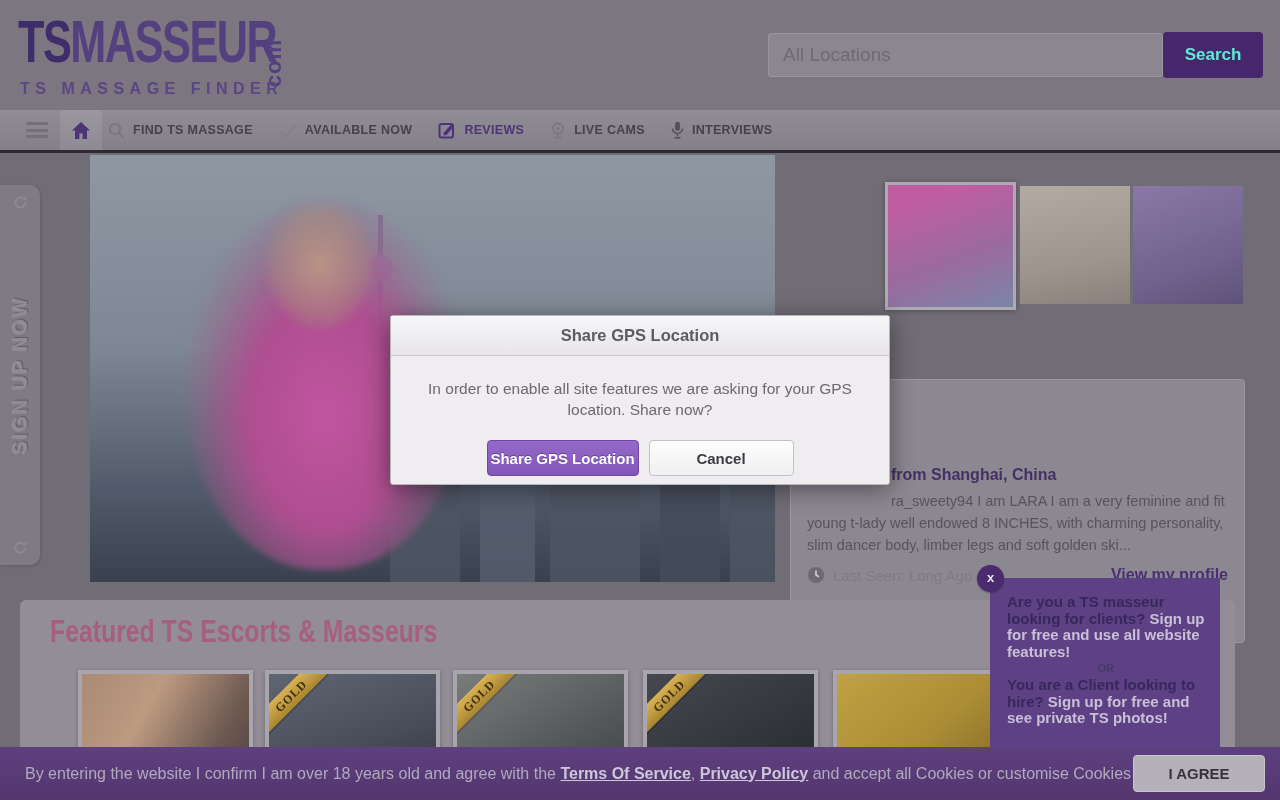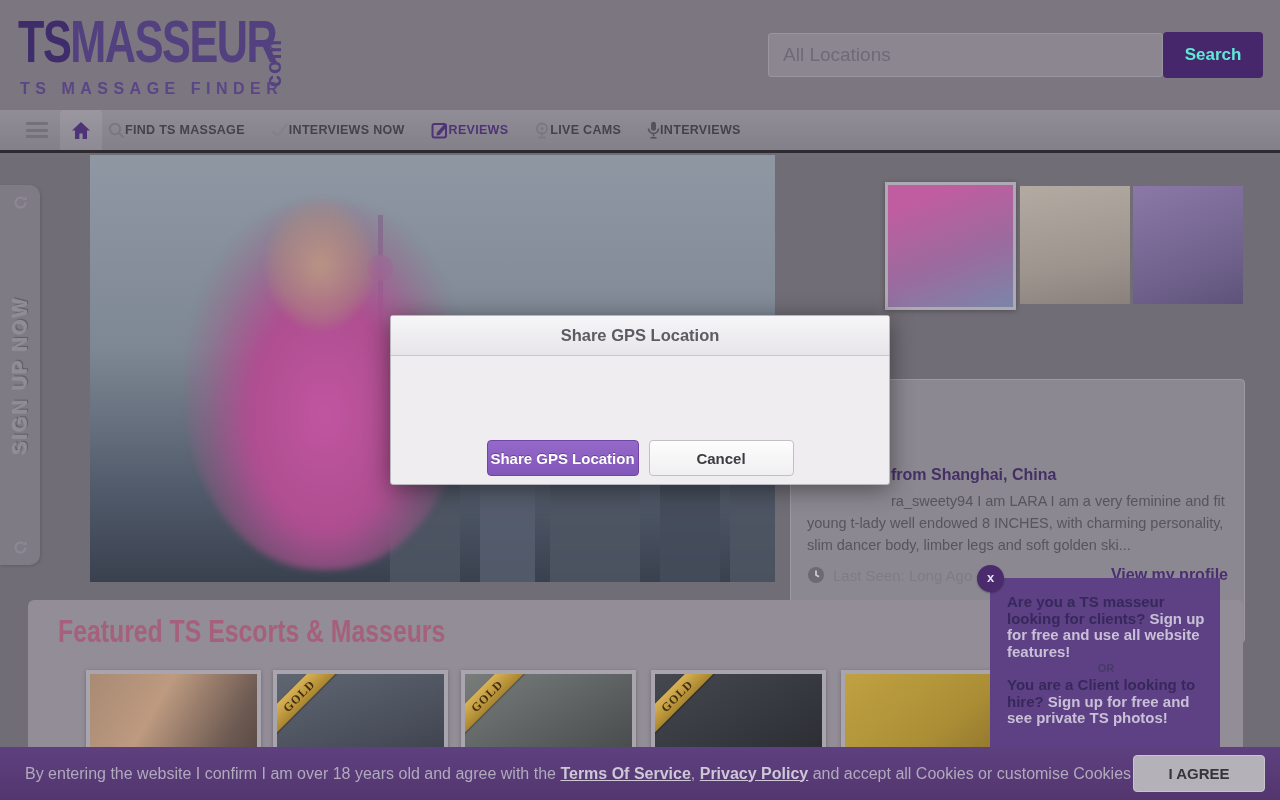--- a/index.html
+++ b/index.html
@@ -20,21 +20,21 @@
   .search-input { position:absolute; left:0; top:1px; width:395px; height:44px; background:#8b8690; border:1px solid #9a96a0; border-radius:3px; font-size:19px; color:#4a4750; padding-left:14px; outline:none; }
   .search-input::placeholder { color:#6f6b76; }
   .search-btn { position:absolute; left:395px; top:0; width:100px; height:46px; background:#46276b; border:none; border-radius:4px; color:#5eead4; font-weight:bold; font-size:17px; cursor:pointer; }
 
   
   .nav { position:absolute; left:0; top:110px; width:1280px; height:43px; background:linear-gradient(#918d96,#84808a); border-bottom:3px solid #2d2a32; }
   .hamburger { position:absolute; left:26px; top:12px; width:22px; height:16px; display:flex; flex-direction:column; justify-content:space-between; cursor:pointer; }
   .hamburger span { display:block; height:3px; background:#75717b; border-radius:1px; }
   .home-tab { position:absolute; left:60px; top:0; width:42px; height:40px; background:linear-gradient(#9b97a0,#8e8a93); border-radius:4px 4px 0 0; display:flex; align-items:center; justify-content:center; cursor:pointer; }
   .nav-items { position:absolute; left:108px; top:0; height:40px; display:flex; align-items:center; gap:26px; }
-  .nav-item { display:flex; align-items:center; cursor:pointer; }
+  .nav-item { display:flex; align-items:center; gap:8px; cursor:pointer; }
   .nav-label { font-size:12.5px; font-weight:bold; color:#45424a; letter-spacing:.3px; white-space:nowrap; }
   .nav-item.active .nav-label { color:#4e3476; }
   .nav-right { position:absolute; right:8px; top:0; height:40px; display:flex; align-items:center; gap:14px; }
   .nav-right .nav-item { gap:7px; }
   .nav-divider { width:1px; height:26px; background:#9b97a0; }
 
   
   .vtab { position:absolute; left:0; top:185px; width:40px; height:380px; background:#7f7b84; border-radius:0 10px 10px 0; box-shadow:1px 1px 3px rgba(0,0,0,.15); display:flex; flex-direction:column; align-items:center; justify-content:space-between; padding:10px 0; cursor:pointer; }
   .vtab-label { writing-mode:vertical-rl; transform:rotate(180deg); font-size:20px; font-weight:bold; letter-spacing:2px; color:#908c96; text-shadow:1px 1px 1px rgba(0,0,0,.25), -1px -1px 1px rgba(255,255,255,.18); white-space:nowrap; }
 
@@ -62,21 +62,21 @@
   .profile-location { position:absolute; left:100px; top:86px; font-size:16px; font-weight:bold; color:#453064; }
   .desc-line { position:absolute; font-size:14.5px; color:#57545e; white-space:nowrap; }
   .dl0 { left:100px; top:113px; }
   .dl1 { left:16px; top:135px; }
   .dl2 { left:16px; top:157px; }
   .profile-footer { position:absolute; left:16px; right:16px; top:186px; display:flex; align-items:center; }
   .last-seen { display:flex; align-items:center; gap:8px; font-size:15px; color:#7f7b85; }
   .view-profile { margin-left:auto; font-size:16px; font-weight:bold; color:#4a2e73; cursor:pointer; }
 
   
-  .featured { position:absolute; left:20px; top:600px; width:1215px; height:200px; background:#928d96; border-radius:6px 6px 0 0;margin-left:8px; }
+  .featured { position:absolute; left:20px; top:600px; width:1215px; height:200px; background:#928d96; border-radius:6px 6px 0 0; }
   .featured-title { position:absolute; left:30px; top:14px; font-size:31px; font-weight:bold; color:#a7607c; transform:scaleX(.8); transform-origin:left top; white-space:nowrap; }
   .fcard { position:absolute; top:70px; width:175px; height:140px; border:4px solid #a9a5ae; box-shadow:0 1px 4px rgba(0,0,0,.25); overflow:hidden; cursor:pointer; }
   .fc1 { left:58px;  background:linear-gradient(120deg,#a98a74 0%,#bd9a80 35%,#6d5a52 72%,#4a3e3a 100%); }
   .fc2 { left:245px; background:linear-gradient(160deg,#5f6672 0%,#474c58 55%,#30343d 100%); }
   .fc3 { left:433px; background:linear-gradient(150deg,#787d7c 0%,#55595a 55%,#3a3d3e 100%); }
   .fc4 { left:623px; background:linear-gradient(150deg,#45484f 0%,#33353c 55%,#24262b 100%); }
   .fc5 { left:813px; background:linear-gradient(140deg,#c0a243 0%,#ab8d35 50%,#7a6226 100%); }
   .ribbon { position:absolute; left:-24px; top:12px; width:92px; height:20px; transform:rotate(-45deg); background:linear-gradient(#d9b254,#a9852f); color:#3f2e11; font-family:"Liberation Serif", serif; font-weight:bold; font-size:12px; letter-spacing:1px; text-align:center; line-height:20px; box-shadow:0 1px 2px rgba(0,0,0,.4); }
 
   
@@ -137,21 +137,21 @@
         <svg class="icon-svg" width="17" height="17" viewBox="0 0 17 17">
             <circle cx="7" cy="7" r="5.2" fill="none" stroke="#7b7781" stroke-width="2"></circle>
             <line x1="11" y1="11" x2="15.5" y2="15.5" stroke="#7b7781" stroke-width="2"></line>
           </svg>
         <span class="nav-label">FIND TS MASSAGE</span>
       </div>
       <div class="nav-item">
         <svg class="icon-svg" width="18" height="15" viewBox="0 0 18 15">
             <path d="M1.5 8 L6.5 13 L16 1.5" fill="none" stroke="#85818b" stroke-width="2.6"></path>
           </svg>
-        <span class="nav-label">INTERVIEWS NOW</span>
+        <span class="nav-label">AVAILABLE NOW</span>
       </div>
       <div class="nav-item active">
         <svg class="icon-svg" width="18" height="18" viewBox="0 0 18 18">
             <rect x="1.5" y="3" width="13.5" height="13.5" rx="2" fill="none" stroke="#4e3476" stroke-width="2"></rect>
             <path d="M6 11.5 L13 3.5 L15.5 6 L8.5 14 L5.5 14.5 Z" fill="#4e3476"></path>
           </svg>
         <span class="nav-label">REVIEWS</span>
       </div>
       <div class="nav-item">
         <svg class="icon-svg" width="16" height="17" viewBox="0 0 16 17">
@@ -244,19 +244,20 @@
 
   <div class="cookie-bar">
     <div class="cookie-text"><span>By entering the website I confirm I am over 18 years old and agree with the </span><span class="cookie-link">Terms Of Service</span><span>, </span><span class="cookie-link">Privacy Policy</span><span> and accept all Cookies or customise Cookies </span><span class="cookie-link">here</span><span>.</span></div>
     <button class="agree-btn">I AGREE</button>
   </div>
 
   <div class="modal">
     <div class="modal-header">
       <div class="modal-title">Share GPS Location</div>
     </div>
+    <div class="modal-body">In order to enable all site features we are asking for your GPS location. Share now?</div>
     <div class="modal-buttons">
       <button class="btn-share">Share GPS Location</button>
       <button class="btn-cancel">Cancel</button>
     </div>
   </div>
 
 </div>
 
 </body></html>

